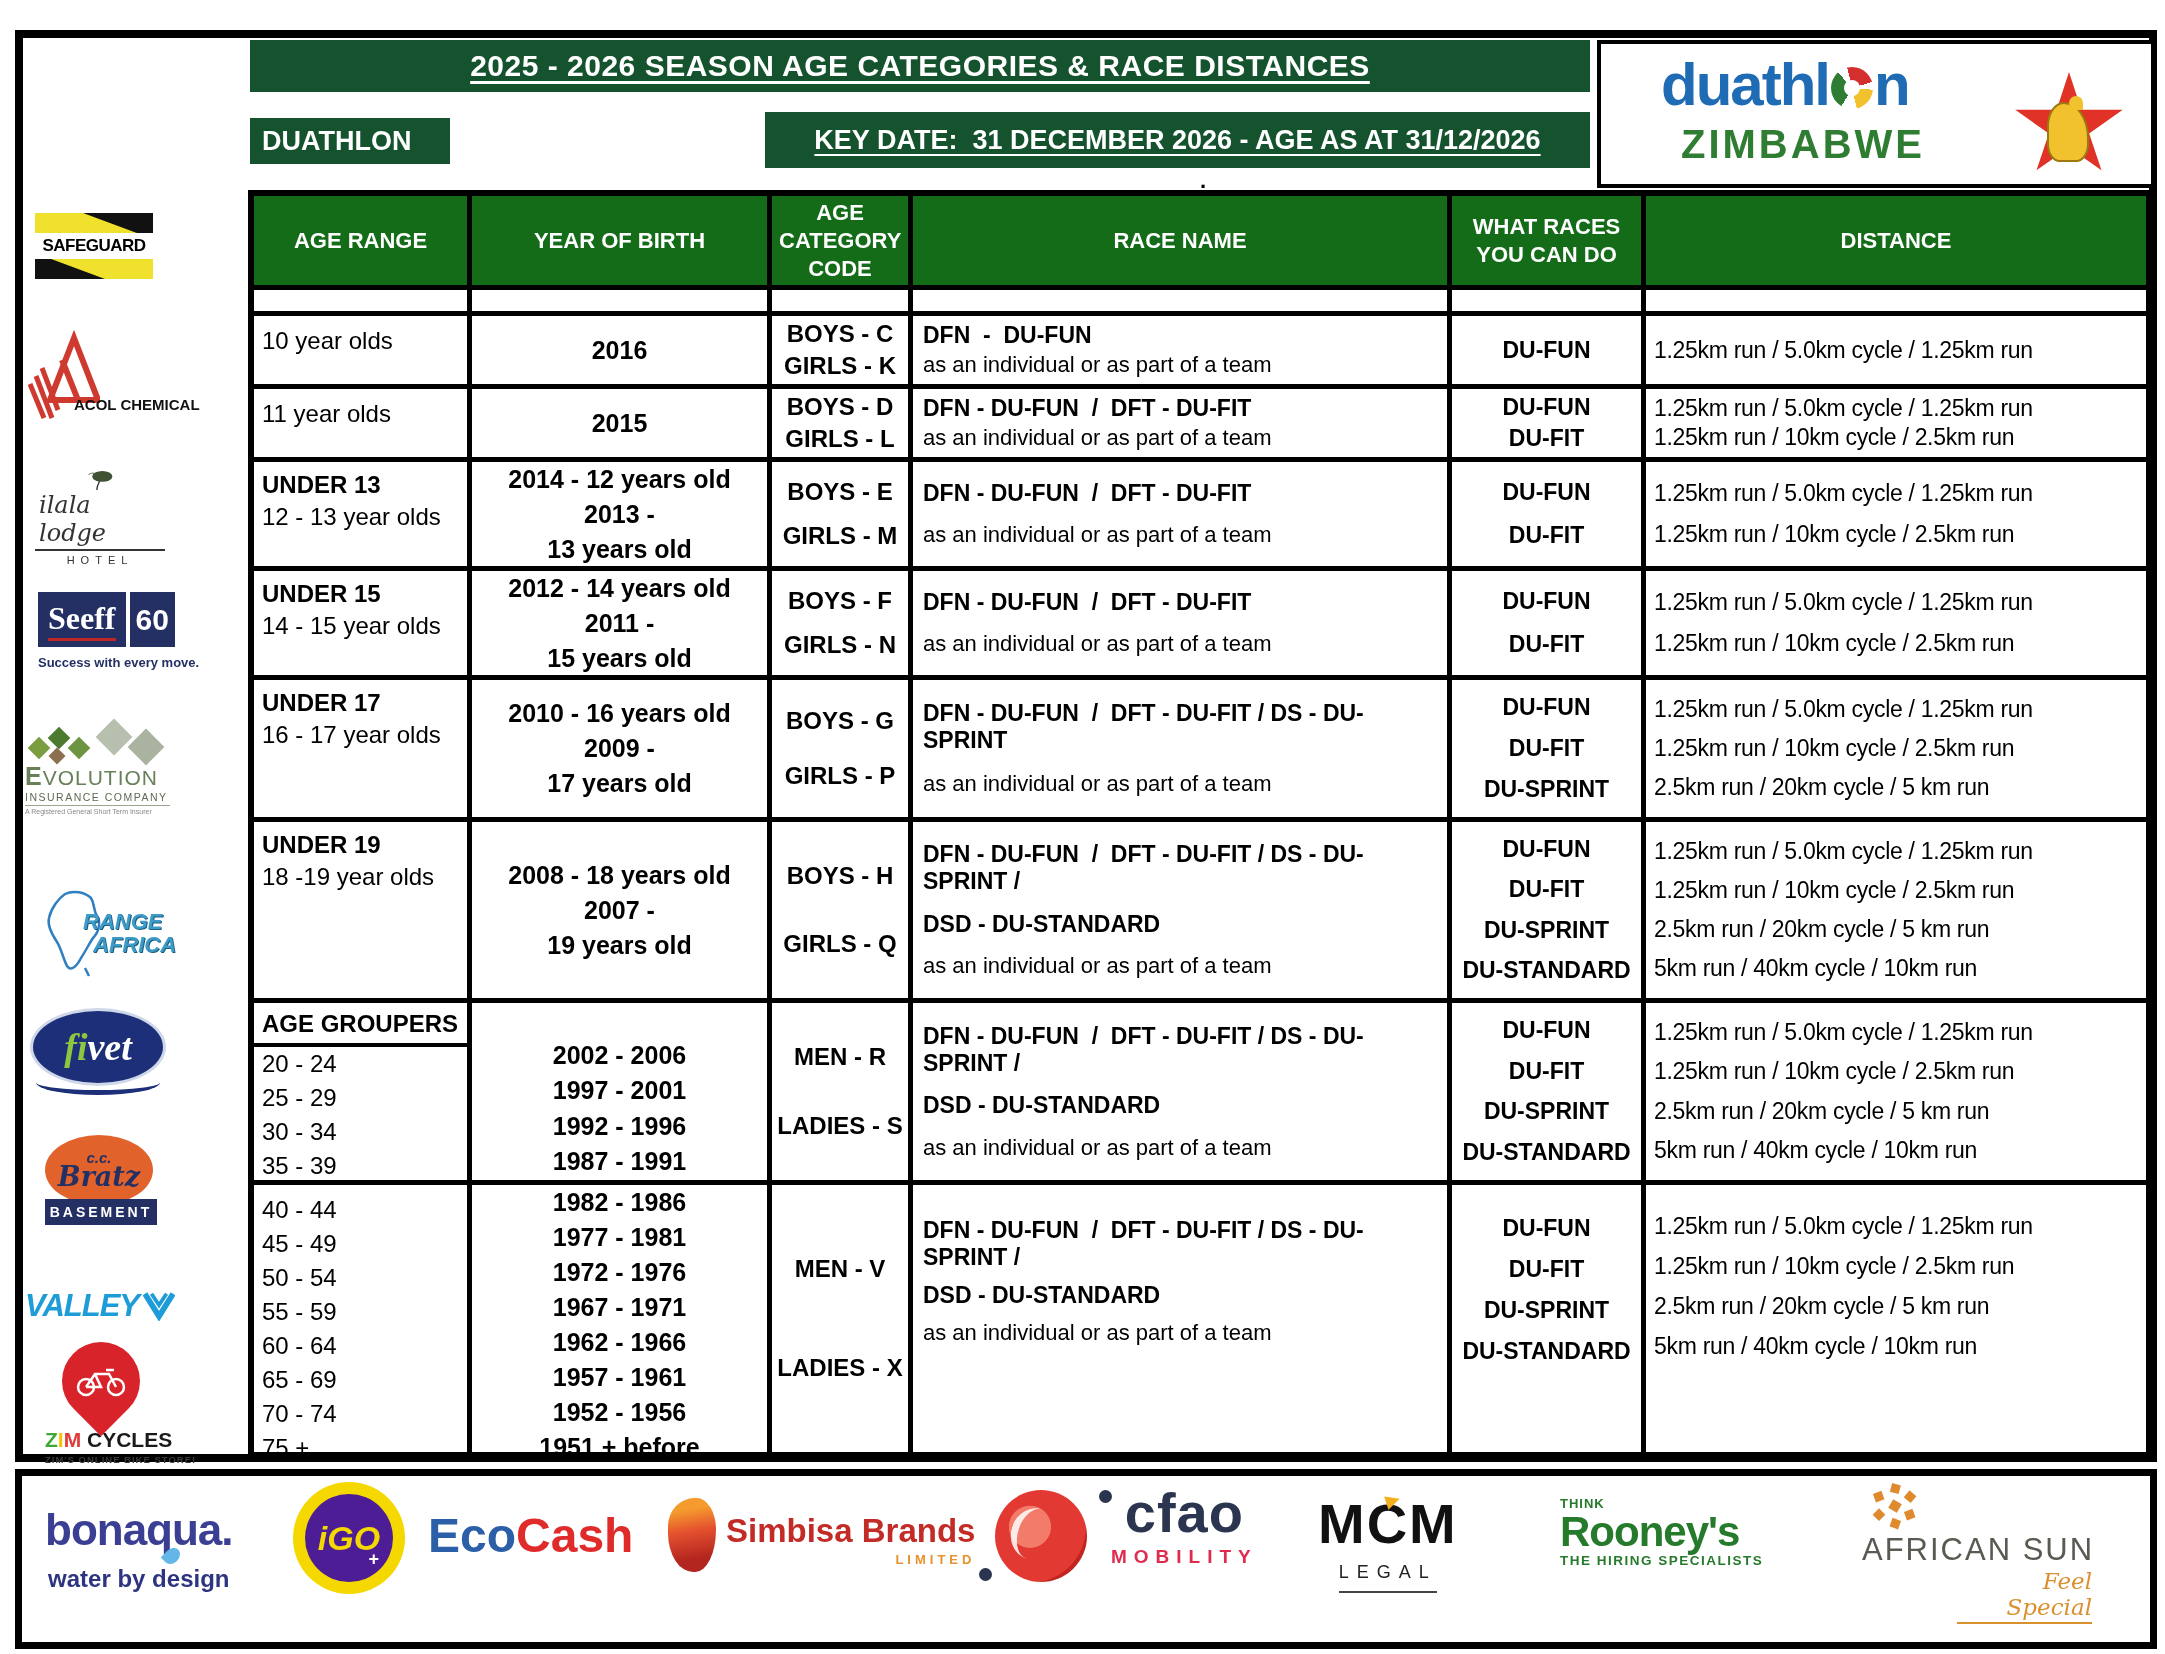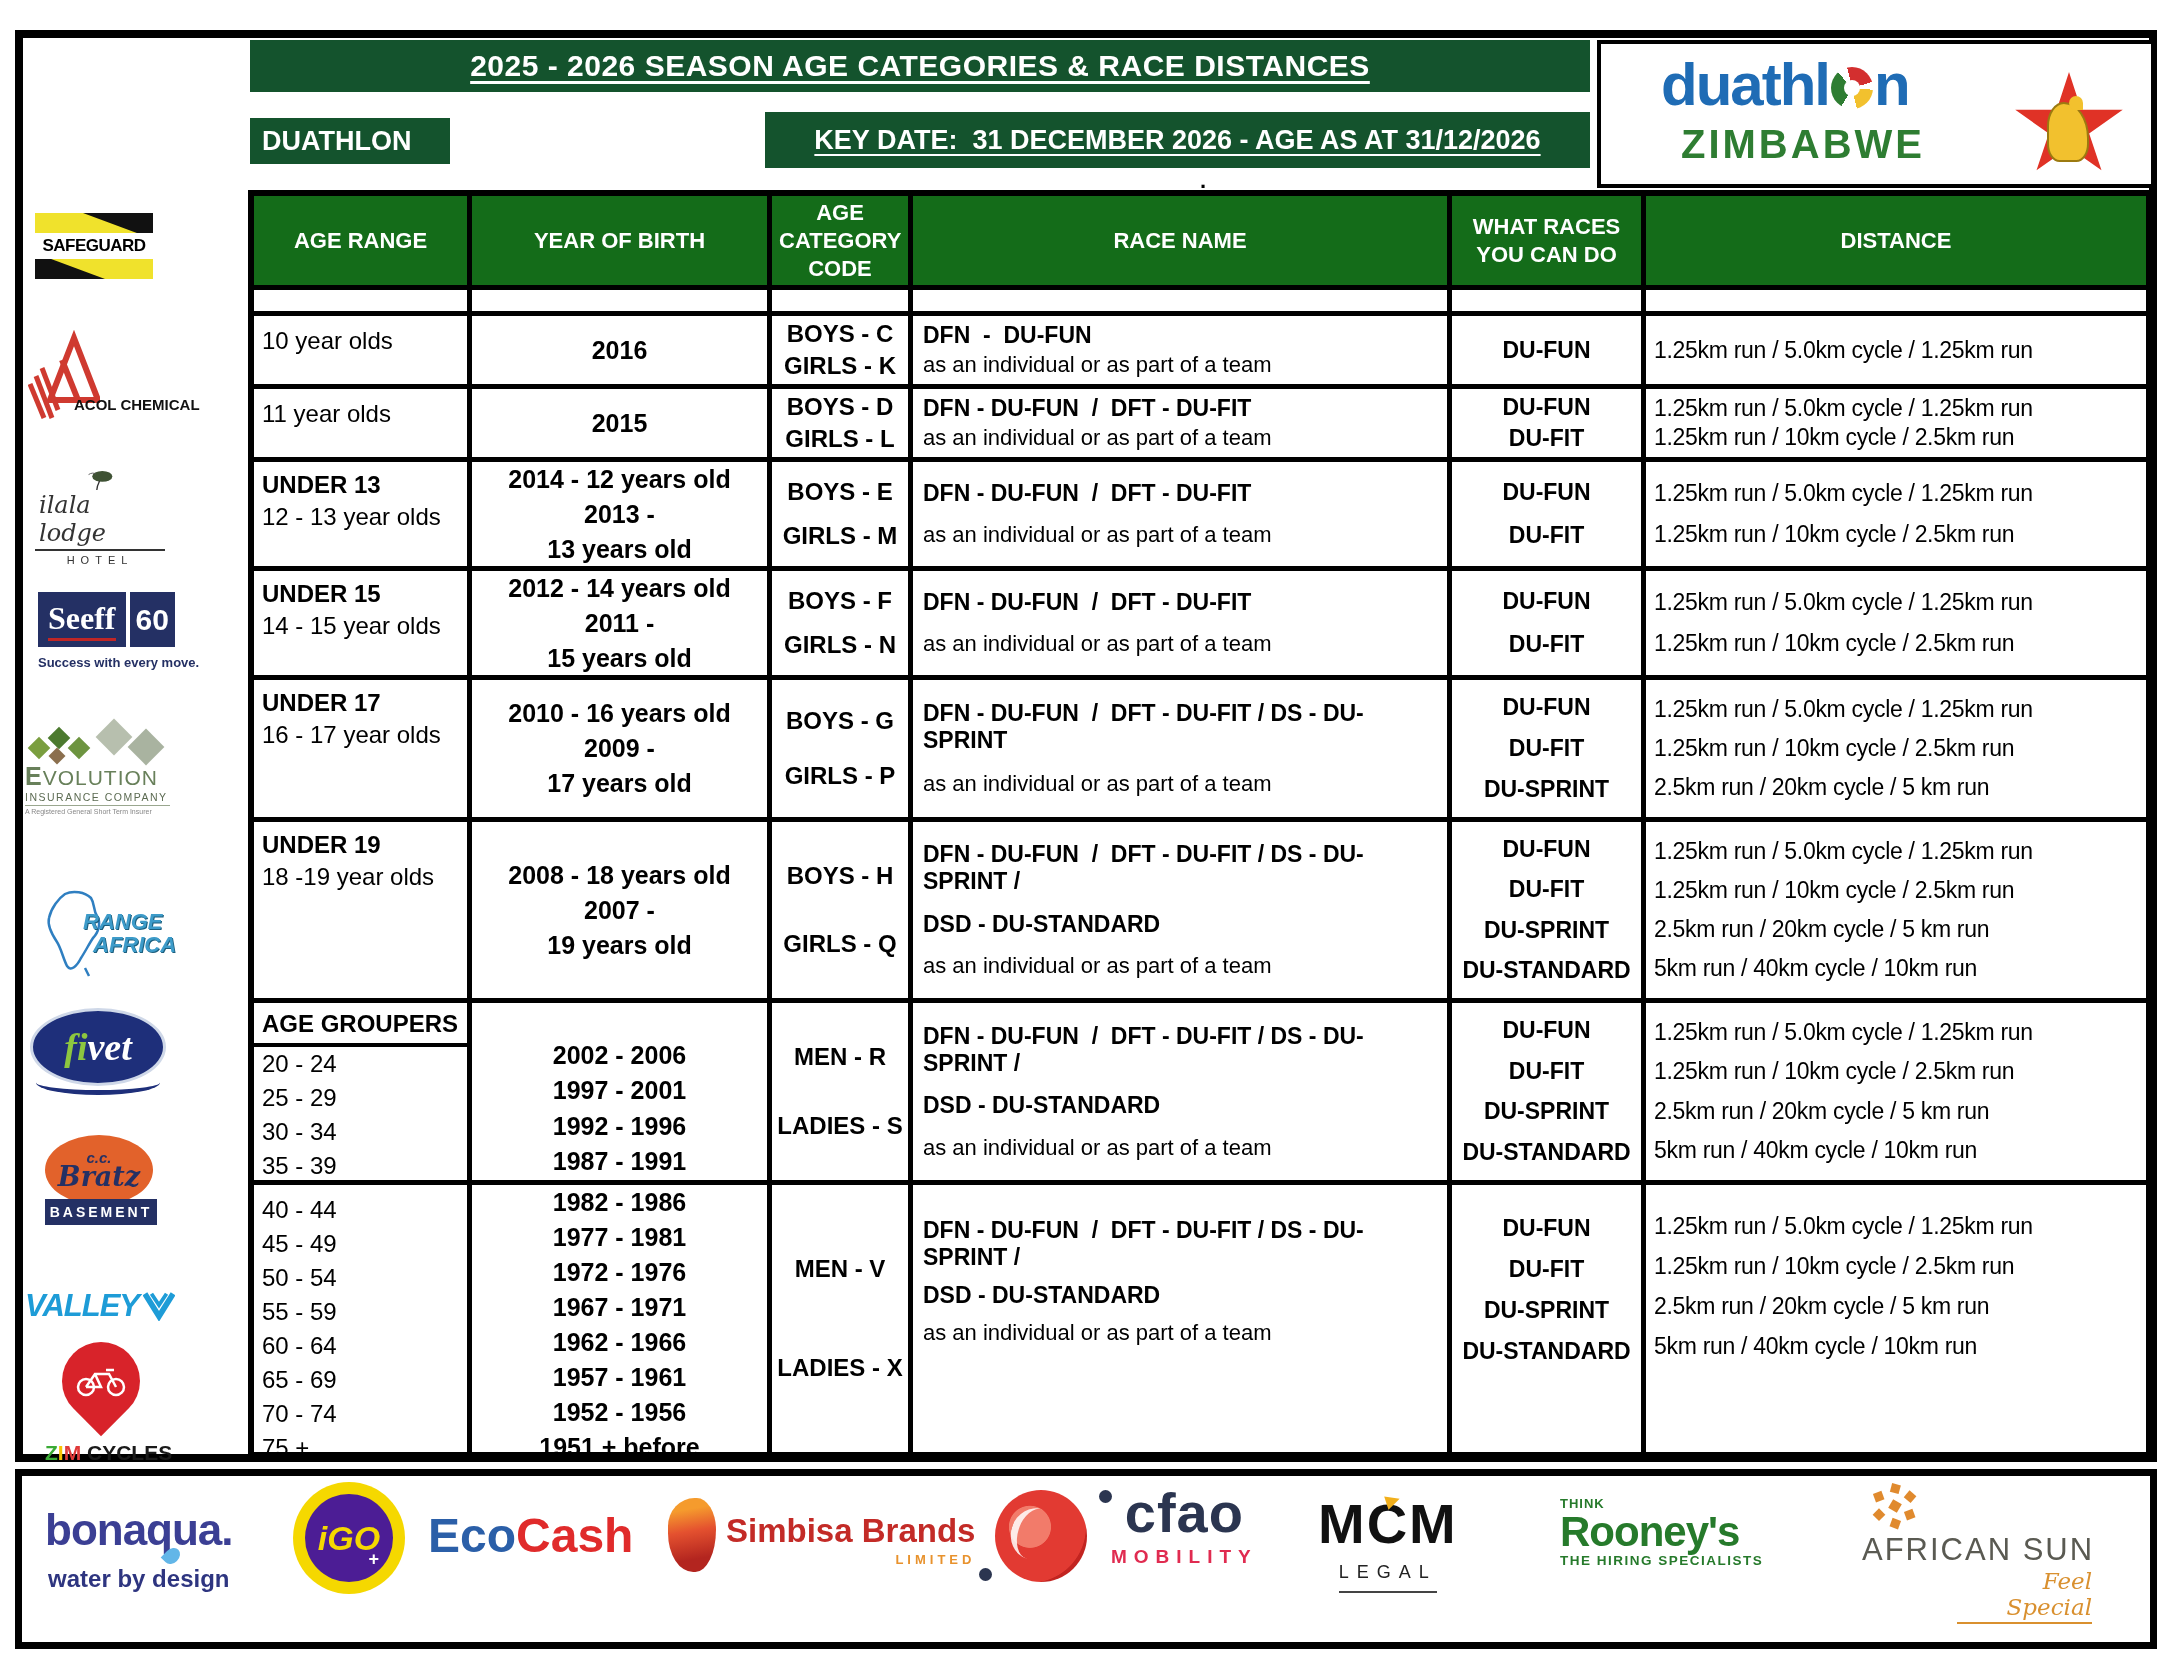--- a/index.html
+++ b/index.html
@@ -93,21 +93,21 @@
   .bratz{left:45px;top:1135px;width:112px;position:absolute;text-align:center;}
   .bratz .oval{width:108px;height:70px;background:#e2622b;border-radius:50%;display:flex;flex-direction:column;align-items:center;justify-content:center;color:#243064;font-style:italic;font-weight:bold;}
   .bratz .cc{font-size:15px;line-height:13px;}
   .bratz .nm{font-family:"DejaVu Serif",serif;font-size:27px;line-height:26px;}
   .bratz .bar{margin-top:-6px;background:#243064;color:#fff;font-size:14px;font-weight:bold;letter-spacing:3px;padding:5px 0;width:112px;}
   .valley{left:25px;top:1288px;width:150px;position:absolute;display:flex;align-items:center;gap:4px;}
   .valley .t{color:#1e9cd7;font-weight:bold;font-style:italic;font-size:31px;letter-spacing:-1px;}
   .zim{left:45px;top:1342px;width:112px;position:absolute;text-align:center;}
   .zim .pin{width:78px;height:78px;background:#d8232a;border-radius:50% 50% 50% 0;transform:rotate(-45deg);margin:0 auto;display:flex;align-items:center;justify-content:center;}
   .zim .pin svg{transform:rotate(45deg);}
-  .zim .nm{font-size:21px;font-weight:bold;color:#1a1a1a;margin-top:21px;white-space:nowrap;}
+  .zim .nm{font-size:21px;font-weight:bold;color:#1a1a1a;margin-top:8px;white-space:nowrap;}
   .zim .z{color:#3aaa35;}.zim .i{color:#f8c301;}.zim .m{color:#e03a3a;}
   .zim .sub{font-size:9.5px;font-weight:bold;color:#3a3a3a;letter-spacing:1px;margin-top:2px;white-space:nowrap;}
 
   
   .bonaqua{left:45px;top:1505px;position:absolute;text-align:center;}
   .bonaqua .nm{font-size:44px;font-weight:bold;color:#3b3f94;letter-spacing:-1px;position:relative;}
   .bonaqua .drop{position:absolute;right:54px;bottom:-10px;width:14px;height:18px;background:#62b6e8;border-radius:50% 50% 50% 0;transform:rotate(45deg);}
   .bonaqua .tag{font-size:24px;font-weight:bold;color:#2e3580;margin-top:10px;}
   .igo{left:293px;top:1482px;position:absolute;width:112px;height:112px;border-radius:50%;background:#f5d800;display:flex;align-items:center;justify-content:center;}
   .igo .inner{width:88px;height:88px;border-radius:50%;background:#4c1d95;display:flex;align-items:center;justify-content:center;color:#f5d800;font-weight:bold;font-style:italic;font-size:34px;position:relative;}

